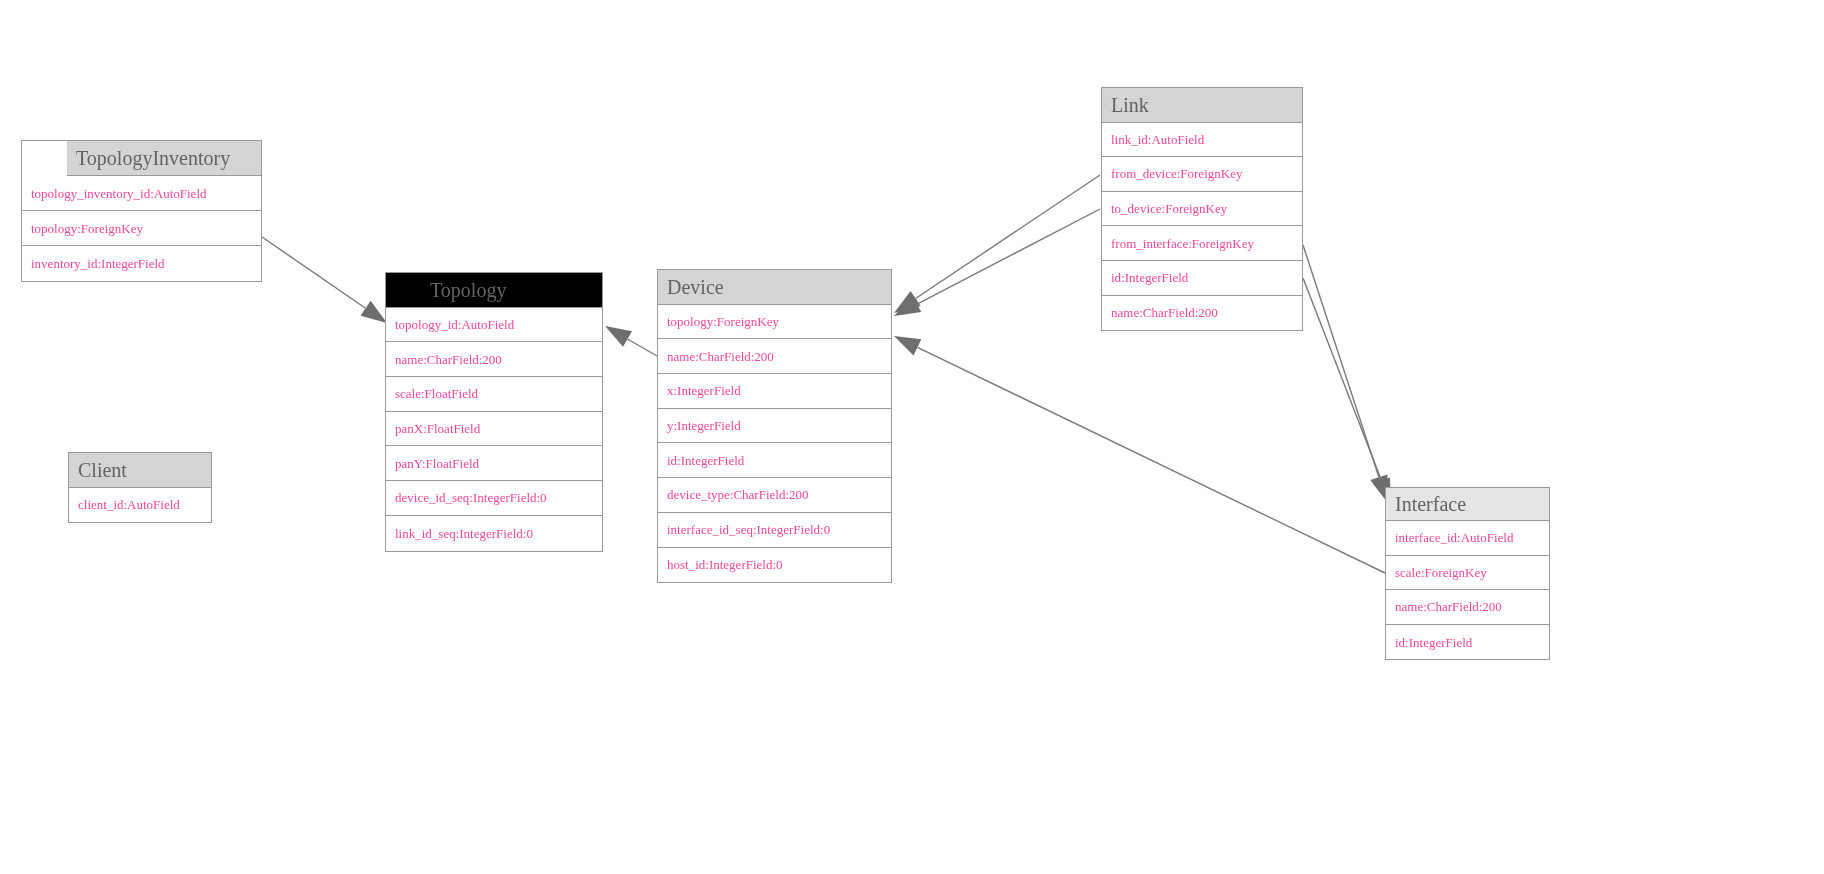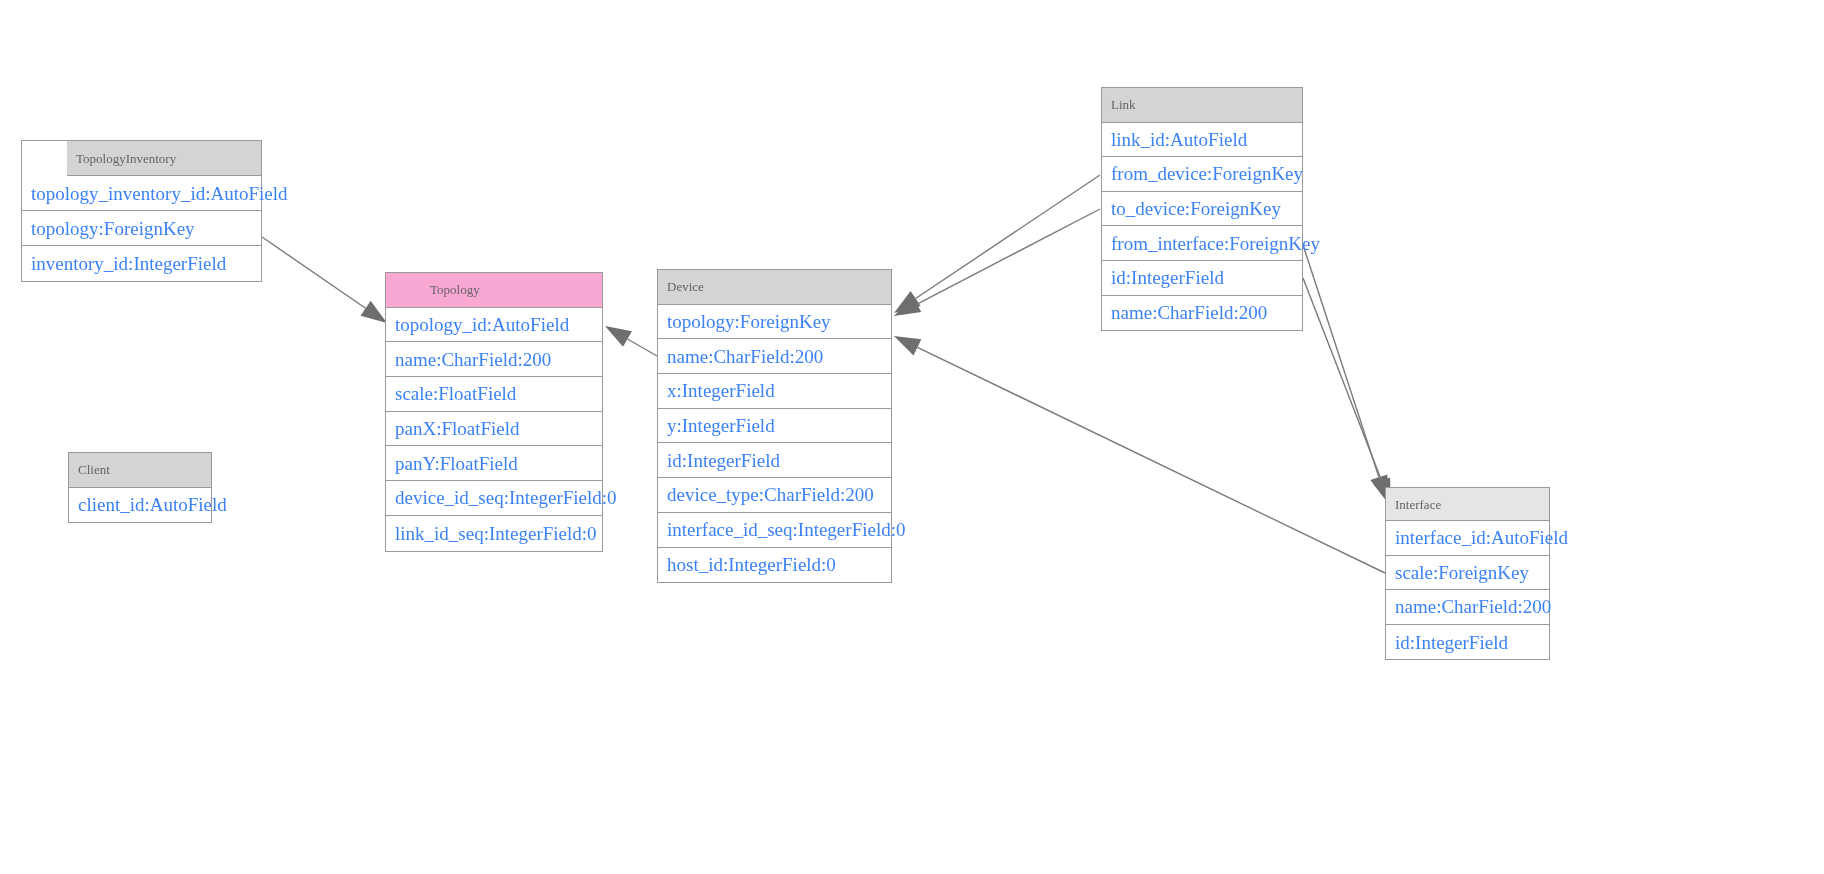--- a/index.html
+++ b/index.html
@@ -16,32 +16,32 @@
   .entity{
     position:absolute;
     box-sizing:border-box;
     border:1px solid #9a9a9a;
     background:#ffffff;
     border-collapse:collapse;
   }
   .entity .row{
     box-sizing:border-box;
     border-bottom:1px solid #9a9a9a;
-    color:#3b82f6;
-    font-size:19px;
+    color:#ec4899;
+    font-size:13px;
     line-height:1;
     display:flex;
     align-items:center;
     padding:0 9px;
     white-space:nowrap;
     background:#ffffff;
   }
   .entity .row.header{
     background:#d4d4d4;
-    font-size:13px;
+    font-size:20px;
     color:#636363;
   }
   .entity .row.last{border-bottom:none;}
 </style>
 </head>
 <body>
 
 <div id="canvas">
   <svg id="edges" viewBox="0 0 1824 874" xmlns="http://www.w3.org/2000/svg">
       <g>
@@ -74,21 +74,21 @@
       </g>
     </svg>
   <div id="entities">
       <div class="entity" style="left: 21px; top: 140px; width: 241px;">
         <div class="row header" style="height: 35px; background: rgb(212, 212, 212); margin-left: 45px;">TopologyInventory</div>
         <div class="row" style="height: 35px;">topology_inventory_id:AutoField</div>
         <div class="row" style="height: 35px;">topology:ForeignKey</div>
         <div class="row last" style="height: 35px;">inventory_id:IntegerField</div>
       </div>
       <div class="entity" style="left: 385px; top: 272px; width: 218px;">
-        <div class="row header" style="height: 34.7px; background: #f9a8d4; padding-left: 44px;">Topology</div>
+        <div class="row header" style="height: 34.7px; background: #000000; padding-left: 44px;">Topology</div>
         <div class="row" style="height: 34.7px;">topology_id:AutoField</div>
         <div class="row" style="height: 34.7px;">name:CharField:200</div>
         <div class="row" style="height: 34.7px;">scale:FloatField</div>
         <div class="row" style="height: 34.7px;">panX:FloatField</div>
         <div class="row" style="height: 34.7px;">panY:FloatField</div>
         <div class="row" style="height: 34.7px;">device_id_seq:IntegerField:0</div>
         <div class="row last" style="height: 34.7px;">link_id_seq:IntegerField:0</div>
       </div>
       <div class="entity" style="left: 657px; top: 269px; width: 235px;">
         <div class="row header" style="height: 34.7px; background: rgb(212, 212, 212);">Device</div>

